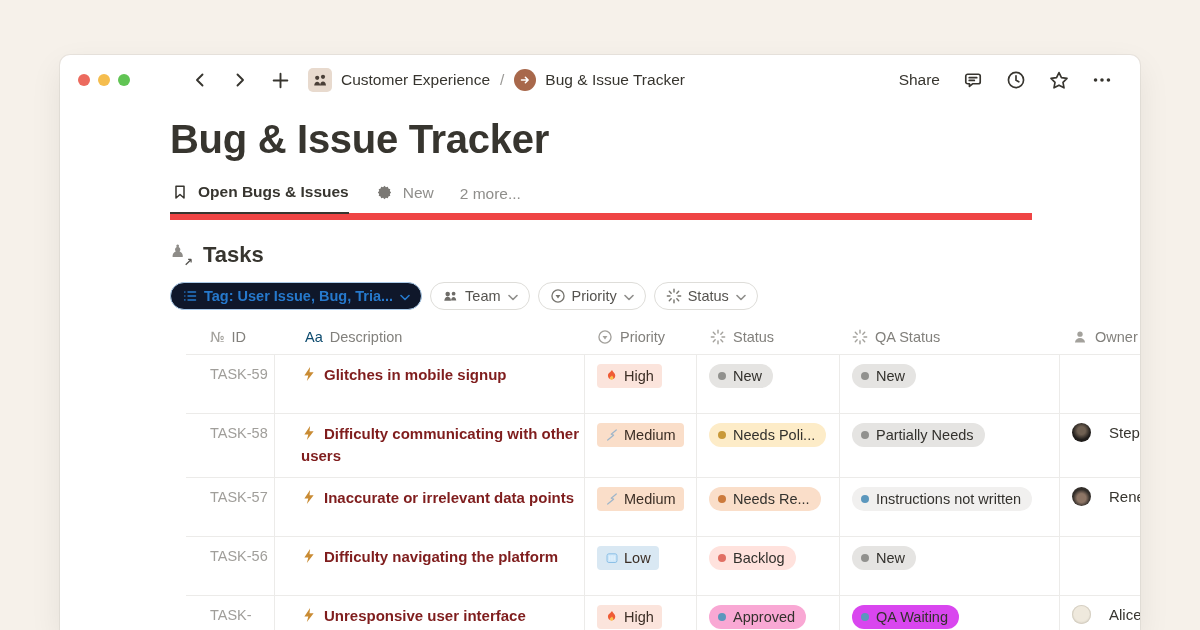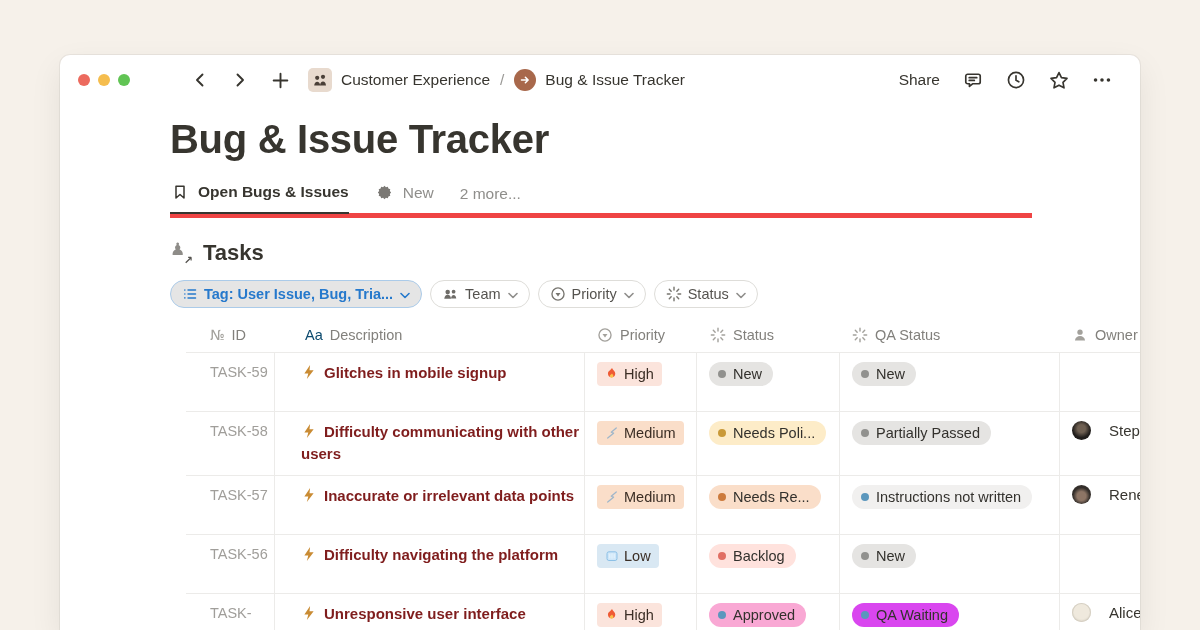--- a/index.html
+++ b/index.html
@@ -25,34 +25,34 @@
   .hamburger { display:flex; flex-direction:column; gap:4px; width:18px; }
   .hamburger i { display:block; height:2px; background:#37352F; border-radius:1px; }
   .breadcrumb { display:flex; align-items:center; gap:9px; font-size:15.5px; }
   .ws-icon { width:24px; height:24px; border-radius:5px; background:#E8DACE; display:flex; align-items:center; justify-content:center; }
   .pg-icon { width:22px; height:22px; border-radius:50%; background:#A8684B; display:flex; align-items:center; justify-content:center; }
   .crumb-sep { color:#9B9A97; margin:0 1px; }
   .topbar-right { margin-left:auto; display:flex; align-items:center; gap:23px; }
   .share { font-size:15.5px; cursor:pointer; }
   
   .page-title { margin:12px 0 0 110px; font-size:40px; font-weight:800; letter-spacing:-.3px; color:#37352F; }
-  .tabs { margin:20px 0 0 110px; width:862px; border-bottom:5px solid #ef4444; display:flex; align-items:flex-end; gap:26px; }
+  .tabs { margin:20px 0 0 110px; width:862px; border-bottom:7px solid #ef4444; display:flex; align-items:flex-end; gap:26px; }
   .tab { display:flex; align-items:center; gap:8px; font-size:15.5px; padding-bottom:10px; cursor:pointer; }
   .tab.active { font-weight:700; border-bottom:2.5px solid #37352F; margin-bottom:-1.5px; }
   .tab.muted { color:#8F8E8B; font-weight:500; }
   .section-h { margin:22px 0 0 110px; display:flex; align-items:center; gap:9px; font-size:22px; font-weight:700; }
   .pawn-wrap { position:relative; width:24px; height:26px; }
   .pawn { font-family:"DejaVu Sans",sans-serif; font-size:17px; color:#8E8C88; position:absolute; left:0; top:-1px; }
   .pawn-arrow { font-family:"DejaVu Sans",sans-serif; font-size:11px; color:#55534F; position:absolute; right:1px; bottom:-1px; font-weight:700; }
   
   .filters { margin:14px 0 0 110px; display:flex; gap:8px; }
   .fchip { height:28px; display:inline-flex; align-items:center; gap:6px; padding:0 11px;
            border-radius:20px; font-size:14.5px; border:1px solid #DEDDD9; color:#55534F; background:#fff; cursor:pointer; }
   .fchip .chev { margin-left:1px; }
-  .fchip.active { border-color:#ABCBE9; background:#e5e5e5; color:#2679CC; font-weight:600; }
+  .fchip.active { border-color:#ABCBE9; background:#0f172a; color:#2679CC; font-weight:600; }
   
   .dbtable { margin:10px 0 0 126px; width:1014px; font-size:15px; }
   .thead, .trow { display:grid; grid-template-columns:89px 310px 112px 143px 220px 140px; }
   .thead { height:34px; color:#82807C; font-size:14.5px; }
   .th { display:flex; align-items:center; gap:7px; padding-left:12px; white-space:nowrap; overflow:hidden; }
   .th-id { padding-left:24px; } .th-desc { padding-left:30px; } .th-status { padding-left:13px; }
   .num-glyph { font-family:"DejaVu Sans",sans-serif; color:#A3A19C; font-size:14px; }
   .aa-glyph { color:#0c4a6e; font-size:14.5px; }
   .trow { border-top:1px solid #ECEBE9; }
   .cell { padding:9px 4px 9px 12px; border-right:1px solid #ECEBE9; min-height:58px; }
@@ -353,21 +353,21 @@
     </div>
     <div class="cell">
       <span class="schip" style="background: rgb(253, 236, 200);">
         <span class="dot" style="background: rgb(201, 153, 56);"></span>
         <span class="chip-label">Needs Poli...</span>
       </span>
     </div>
     <div class="cell">
       <span class="schip" style="background: rgb(229, 228, 226);">
         <span class="dot" style="background: rgb(145, 145, 142);"></span>
-        <span class="chip-label">Partially Passed</span>
+        <span class="chip-label">Partially Needs</span>
       </span>
     </div>
     <div class="cell">
       <span class="owner-wrap">
         <span class="avatar avatar-dark"></span>
         <span class="owner-name">Steph</span>
       </span>
     </div>
   </div>
         <div class="trow">

